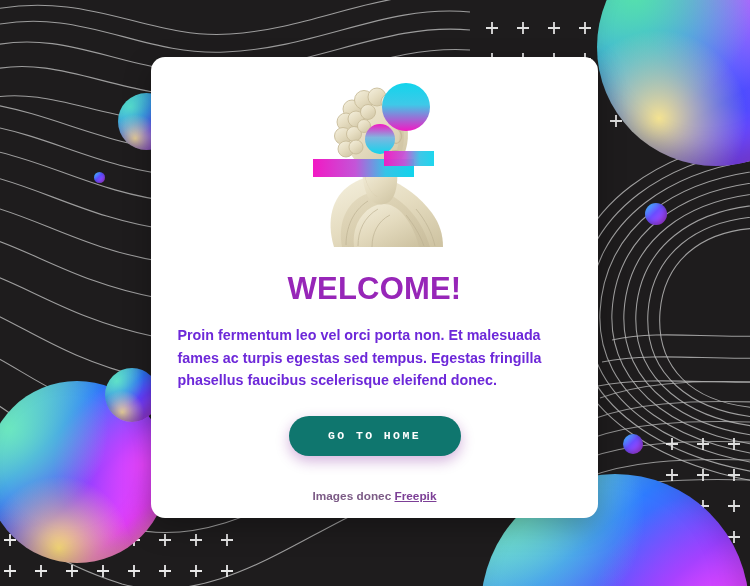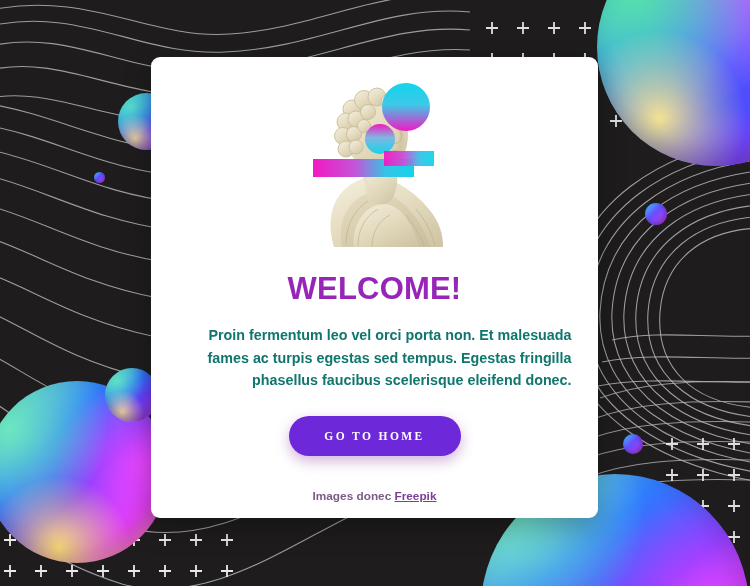--- a/index.html
+++ b/index.html
@@ -43,21 +43,21 @@
   }
 
   
   #card {
     position: absolute;
     left: 151px;
     top: 57px;
     width: 447px;
     height: 461px;
     background: #ffffff;
-    border-radius: 9px;
+    border-radius: 14px;
     box-shadow: 0 10px 28px rgba(0,0,0,0.28);
     display: flex;
     flex-direction: column;
     align-items: center;
     z-index: 20;
   }
 
   
   #hero {
     position: relative;
@@ -78,33 +78,33 @@
     text-align: center;
     line-height: 1;
   }
 
   #body-text {
     margin: 20px 0 0 0;
     width: 394px;
     font-size: 14.3px;
     font-weight: bold;
     line-height: 1.58;
-    color: #0f766e;
-    text-align: right;
+    color: #6d28d9;
+    text-align: left;
   }
 
   #cta {
     margin-top: 24px;
     width: 172px;
     height: 40px;
     border: none;
     border-radius: 22px;
-    background: #6d28d9;
+    background: #0f766e;
     color: #ffffff;
-    font-family: Liberation Serif, serif;
+    font-family: Liberation Mono, monospace;
     font-size: 11.5px;
     font-weight: bold;
     letter-spacing: 2.4px;
     cursor: pointer;
     box-shadow: 0 5px 14px rgba(120,20,150,0.33);
     display: flex;
     align-items: center;
     justify-content: center;
   }
 

